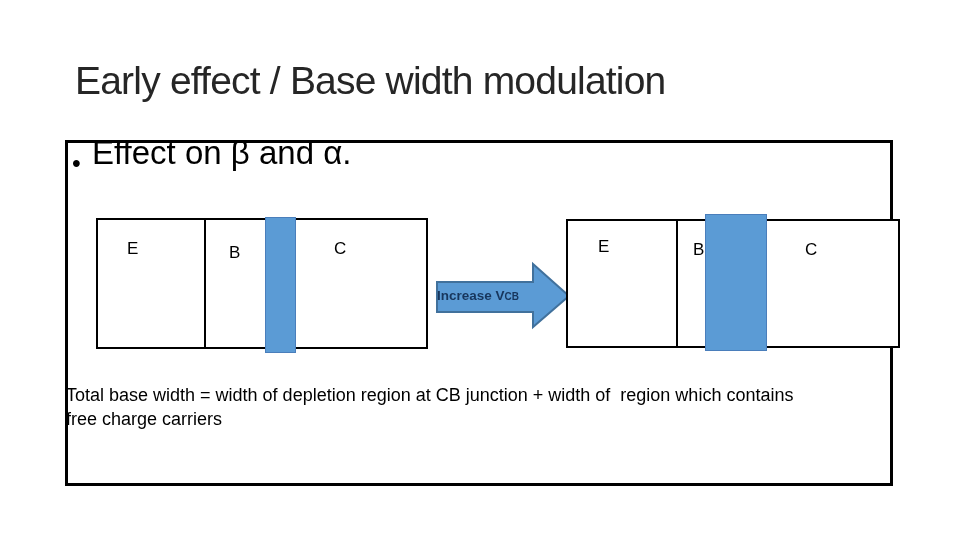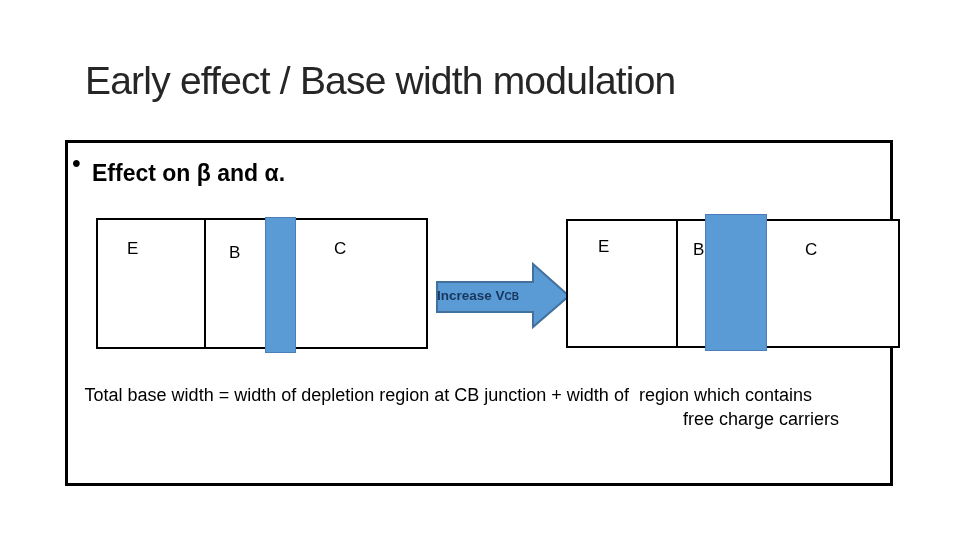--- a/index.html
+++ b/index.html
@@ -4,38 +4,37 @@
 <style>
   html,body{margin:0;padding:0;}
   body{
     width:960px;height:540px;position:relative;overflow:hidden;
     background:var(--canvas_bg,#fff);
     font-family:"Liberation Sans",sans-serif;
   }
   .abs{position:absolute;}
 
   .slide-title{
-    left:85px;top:59px;
+    left:75px;top:59px;
     font-size:39px;line-height:44px;font-weight:400;letter-spacing:-0.8px;
     color:var(--title_text,#262626);white-space:nowrap;
   }
 
   .content-box{
     left:65px;top:140px;width:828px;height:346px;
     border:3px solid var(--outline,#000);box-sizing:border-box;
     background:transparent;
   }
 
   .bullet-marker{
     left:72px;top:147px;font-size:25px;line-height:32px;color:var(--body_text,#000);
   }
   .bullet-text{
-    left:92px;top:157px;font-size:23px;line-height:32px;color:var(--body_text,#000);
+    left:92px;top:137px;font-size:33px;line-height:32px;color:var(--body_text,#000);
     white-space:nowrap;
-    font-weight:bold;
   }
 
   .bjt{
     box-sizing:border-box;border:2px solid var(--outline,#000);background:#fff;
   }
   .bjt-before{left:96px;top:218px;width:332px;height:131px;}
   .bjt-after{left:566px;top:219px;width:334px;height:129px;}
   .divider{position:absolute;width:2px;background:var(--outline,#000);top:0;bottom:0;}
   .divider-before{left:106px;}
   .divider-after{left:108px;}
@@ -64,24 +63,24 @@
     stroke-width:2;
     stroke-linejoin:miter;
   }
   .arrow-label{
     left:437px;top:288px;width:96px;text-align:left;
     font-size:13.5px;line-height:16px;font-weight:bold;
     color:var(--arrow_text,#17365d);white-space:nowrap;
   }
   .arrow-label .subscript{font-size:10px;font-weight:bold;}
 
-  .caption{left:66px;width:746px;text-align:right;color:var(--body_text,#000);
+  .caption{left:66px;width:746px;text-align:left;color:var(--body_text,#000);
     font-size:18px;line-height:24px;white-space:pre;}
   .caption-line1{top:383px;}
-  .caption-line2{top:407px;margin-left:27px;}
+  .caption-line2{top:407px;}
 </style>
 </head>
 <body>
 
 <div class="abs slide-title">Early effect / Base width modulation</div>
 
 <div class="abs content-box"></div>
 
 <span class="abs bullet-marker">•</span>
 <span class="abs bullet-text">Effect on β and α.</span>

